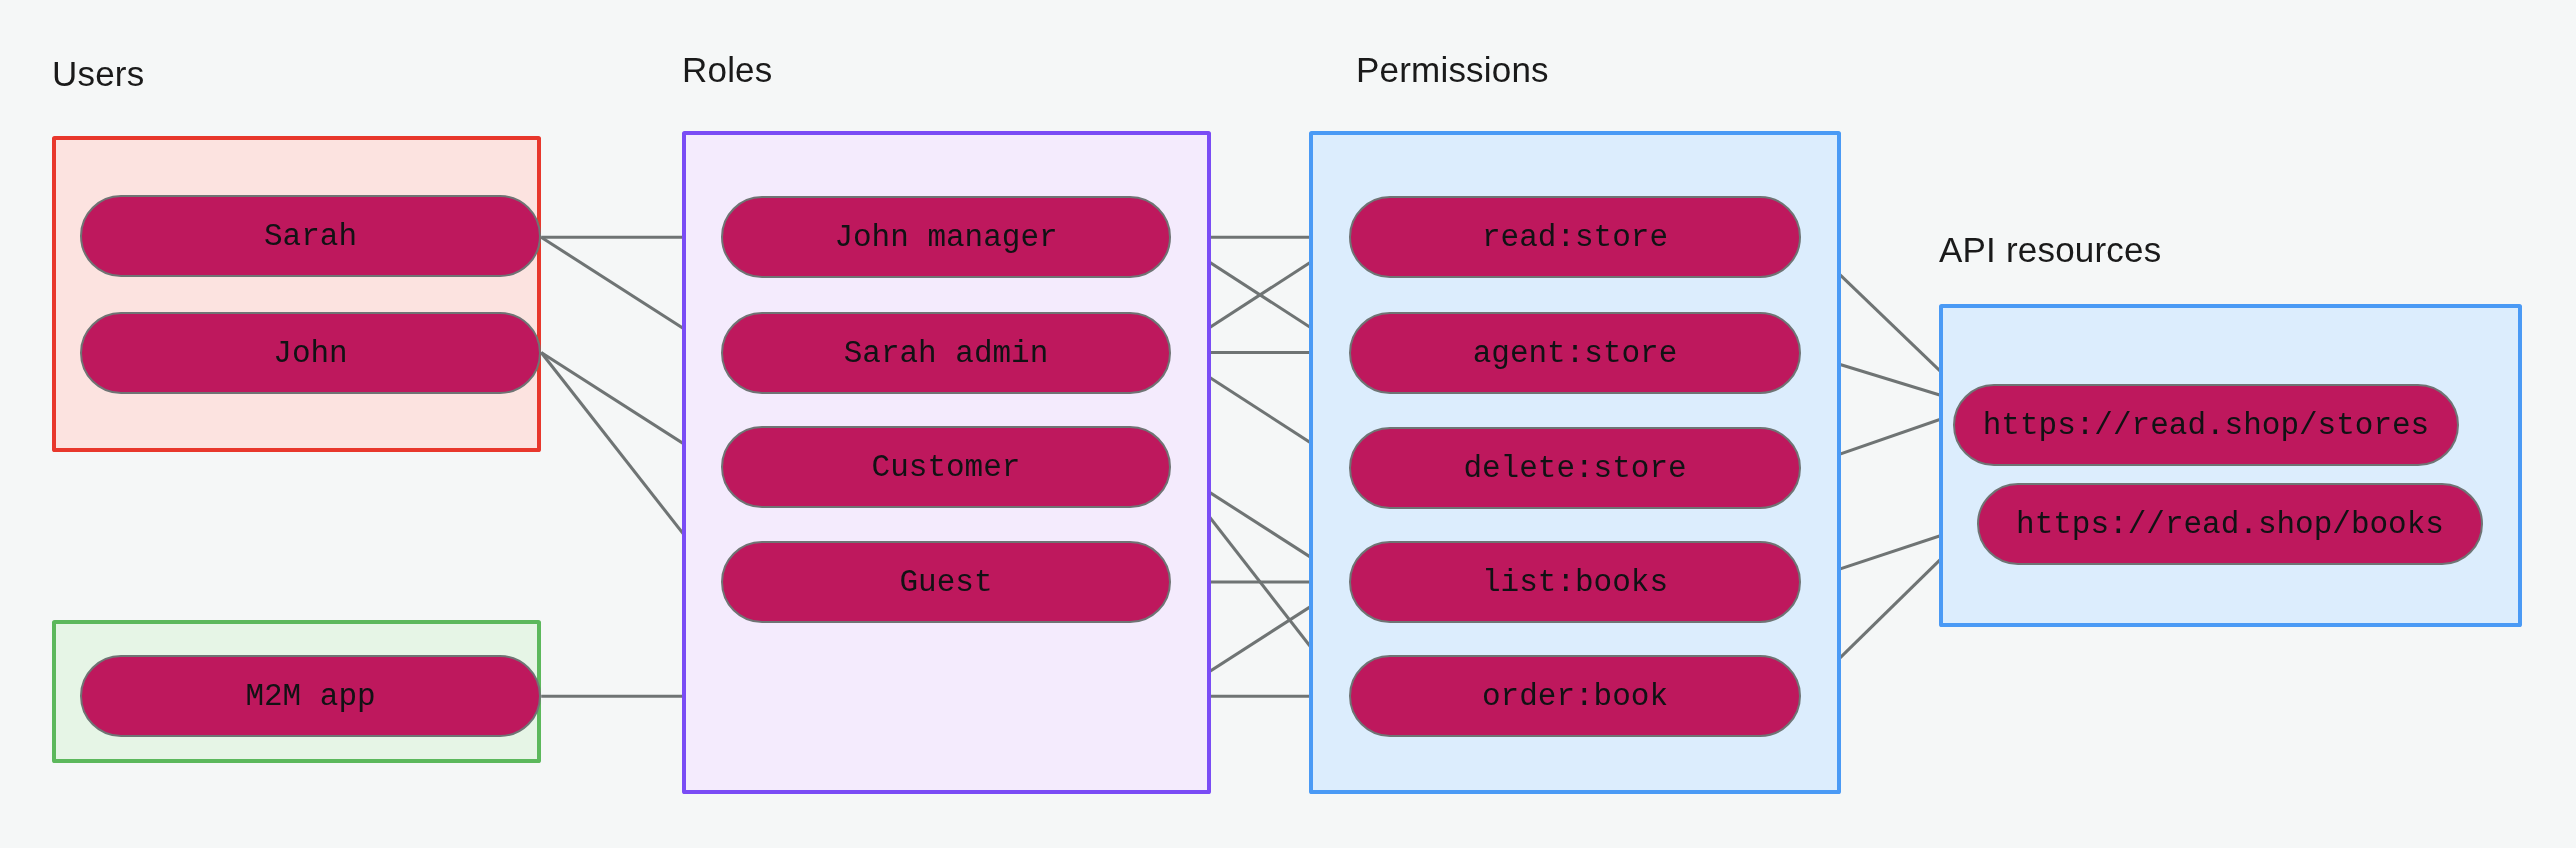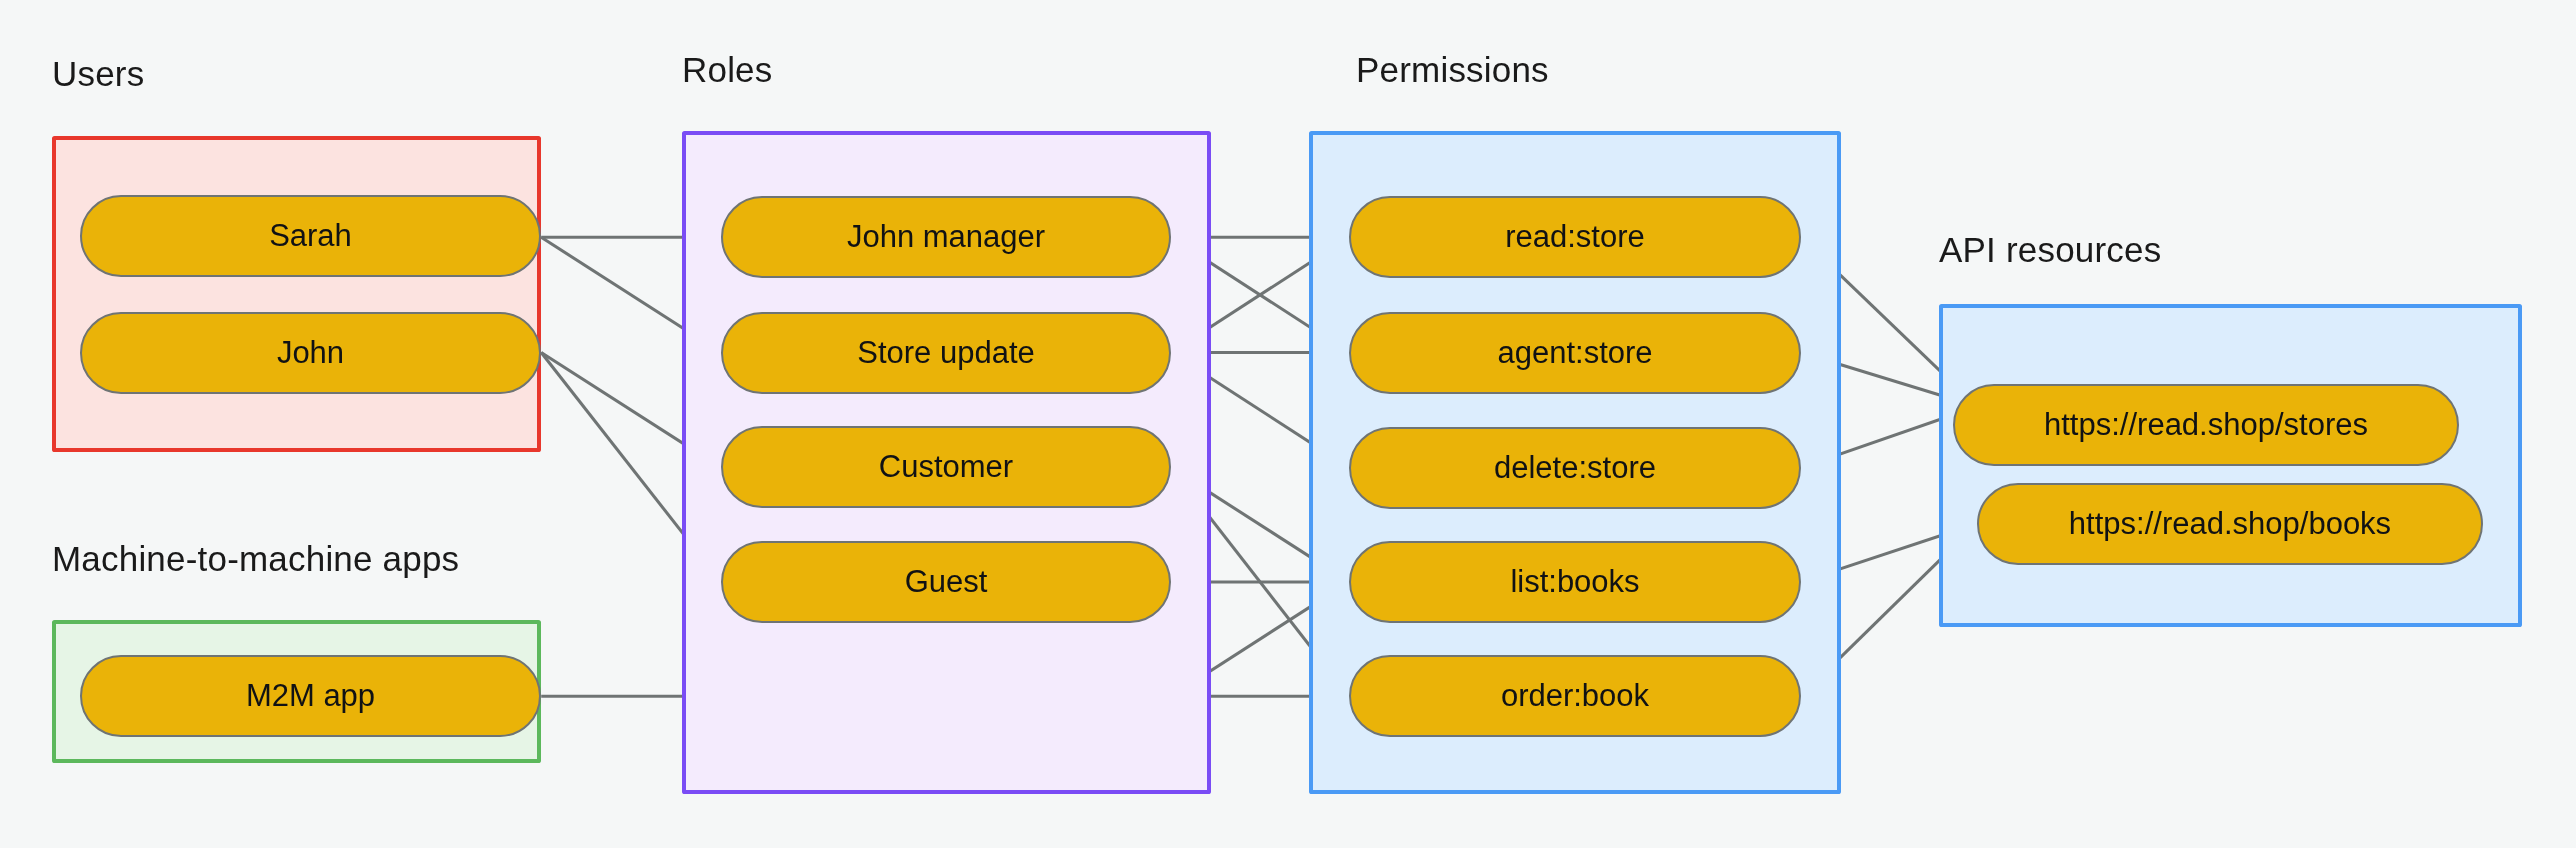--- a/index.html
+++ b/index.html
@@ -21,30 +21,31 @@
   }
   .group-box{
     position:absolute;
     border-style:solid;
     border-width:4.4px;
     box-sizing:border-box;
     border-radius:2.6px;
   }
   .pill{
     position:absolute;
-    background:#eab308;
+    background:#be185d;
     border:2.6px solid #6f7474;
     border-radius:872px;
     box-sizing:border-box;
     display:flex;
     align-items:center;
     justify-content:center;
     font-size:31px;
     color:#111214;
     white-space:nowrap;
+    font-family:Liberation Mono, monospace;
   }
   .pill-sm{font-size:31px;}
 </style>
 </head>
 <body>
 
 <div id="stage">
 
   <svg id="wires" viewBox="0 0 2952 972">
     <g stroke="#6f7474" stroke-width="3.5" fill="none">
@@ -90,28 +91,27 @@
       <circle cx="2266" cy="466" r="11"></circle>
       <circle cx="2266" cy="600" r="11"></circle>
     </g>
   </svg>
 
   <div class="group-title" style="left:52px;top:54px;">Users</div>
   <div class="group-box" style="left:52px;top:136px;width:489px;height:316px;border-color:#e8372c;background:#fce3e0;"></div>
   <div class="pill" style="left:80px;top:195px;width:461px;height:82px;">Sarah</div>
   <div class="pill" style="left:80px;top:312px;width:461px;height:82px;">John</div>
 
-  <div class="group-title" style="left:52px;top:539px;">Machine-to-machine apps</div>
   <div class="group-box" style="left:52px;top:620px;width:489px;height:143px;border-color:#5cb85c;background:#e6f5e6;"></div>
   <div class="pill" style="left:80px;top:655px;width:461px;height:82px;">M2M app</div>
 
   <div class="group-title" style="left:682px;top:50px;">Roles</div>
   <div class="group-box" style="left:682px;top:131px;width:529px;height:663px;border-color:#7a4cf5;background:#f4ebfd;"></div>
   <div class="pill" style="left:721px;top:196px;width:450px;height:82px;">John manager</div>
-  <div class="pill" style="left:721px;top:312px;width:450px;height:82px;">Store update</div>
+  <div class="pill" style="left:721px;top:312px;width:450px;height:82px;">Sarah admin</div>
   <div class="pill" style="left:721px;top:426px;width:450px;height:82px;">Customer</div>
   <div class="pill" style="left:721px;top:541px;width:450px;height:82px;">Guest</div>
 
   <div class="group-title" style="left:1356px;top:50px;">Permissions</div>
   <div class="group-box" style="left:1309px;top:131px;width:532px;height:663px;border-color:#4a9af5;background:#dcedfd;"></div>
   <div class="pill" style="left:1349px;top:196px;width:452px;height:82px;">read:store</div>
   <div class="pill" style="left:1349px;top:312px;width:452px;height:82px;">agent:store</div>
   <div class="pill" style="left:1349px;top:427px;width:452px;height:82px;">delete:store</div>
   <div class="pill" style="left:1349px;top:541px;width:452px;height:82px;">list:books</div>
   <div class="pill" style="left:1349px;top:655px;width:452px;height:82px;">order:book</div>

